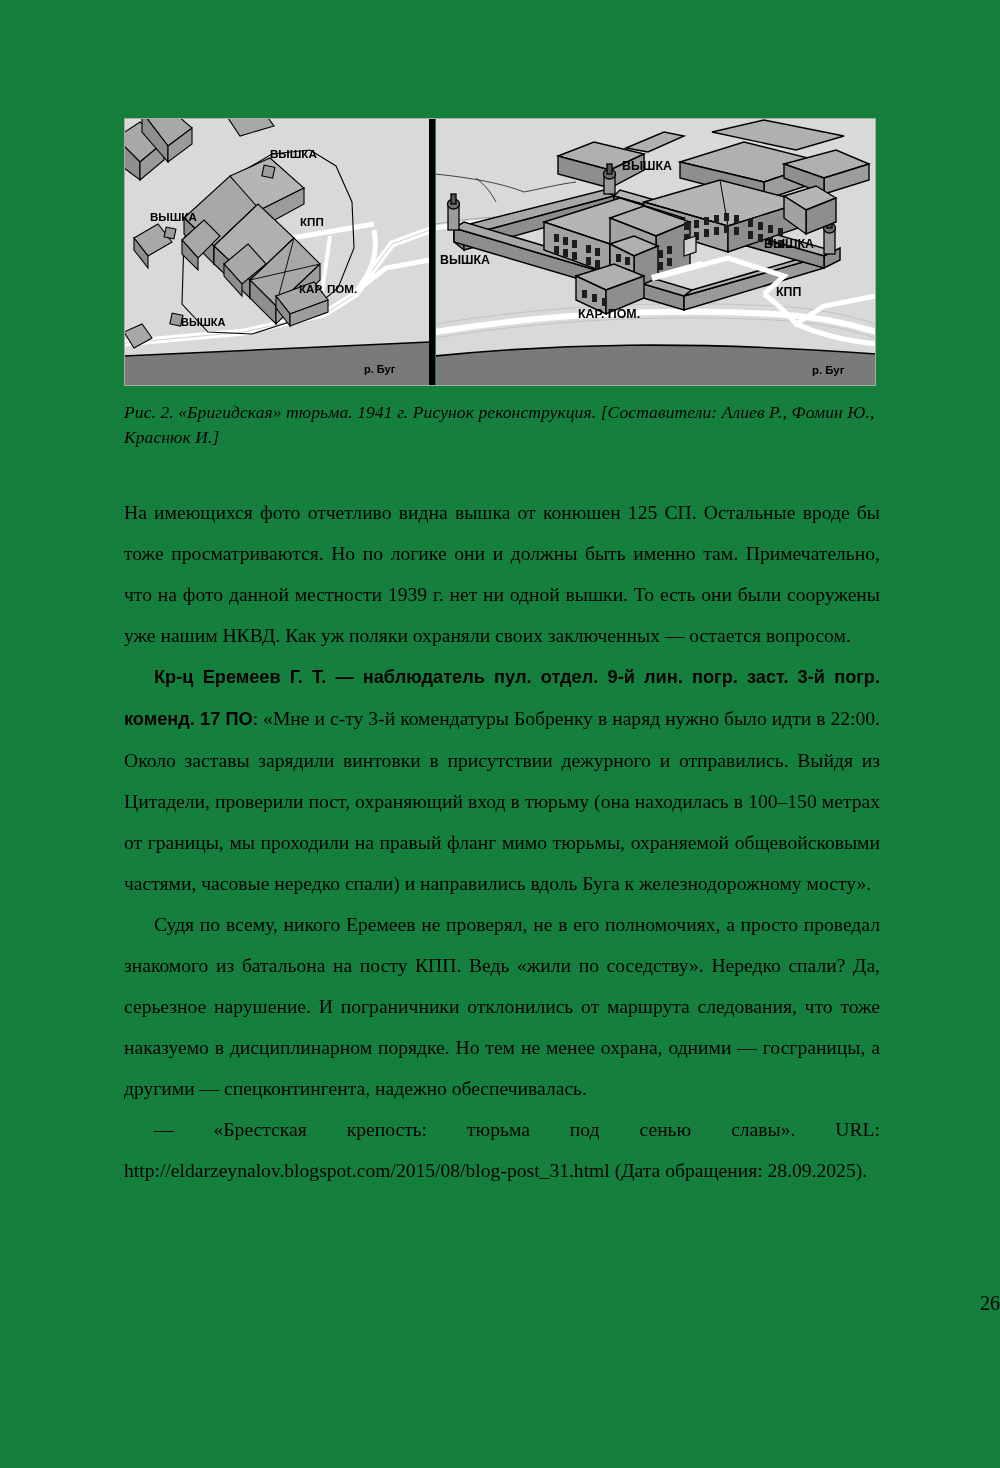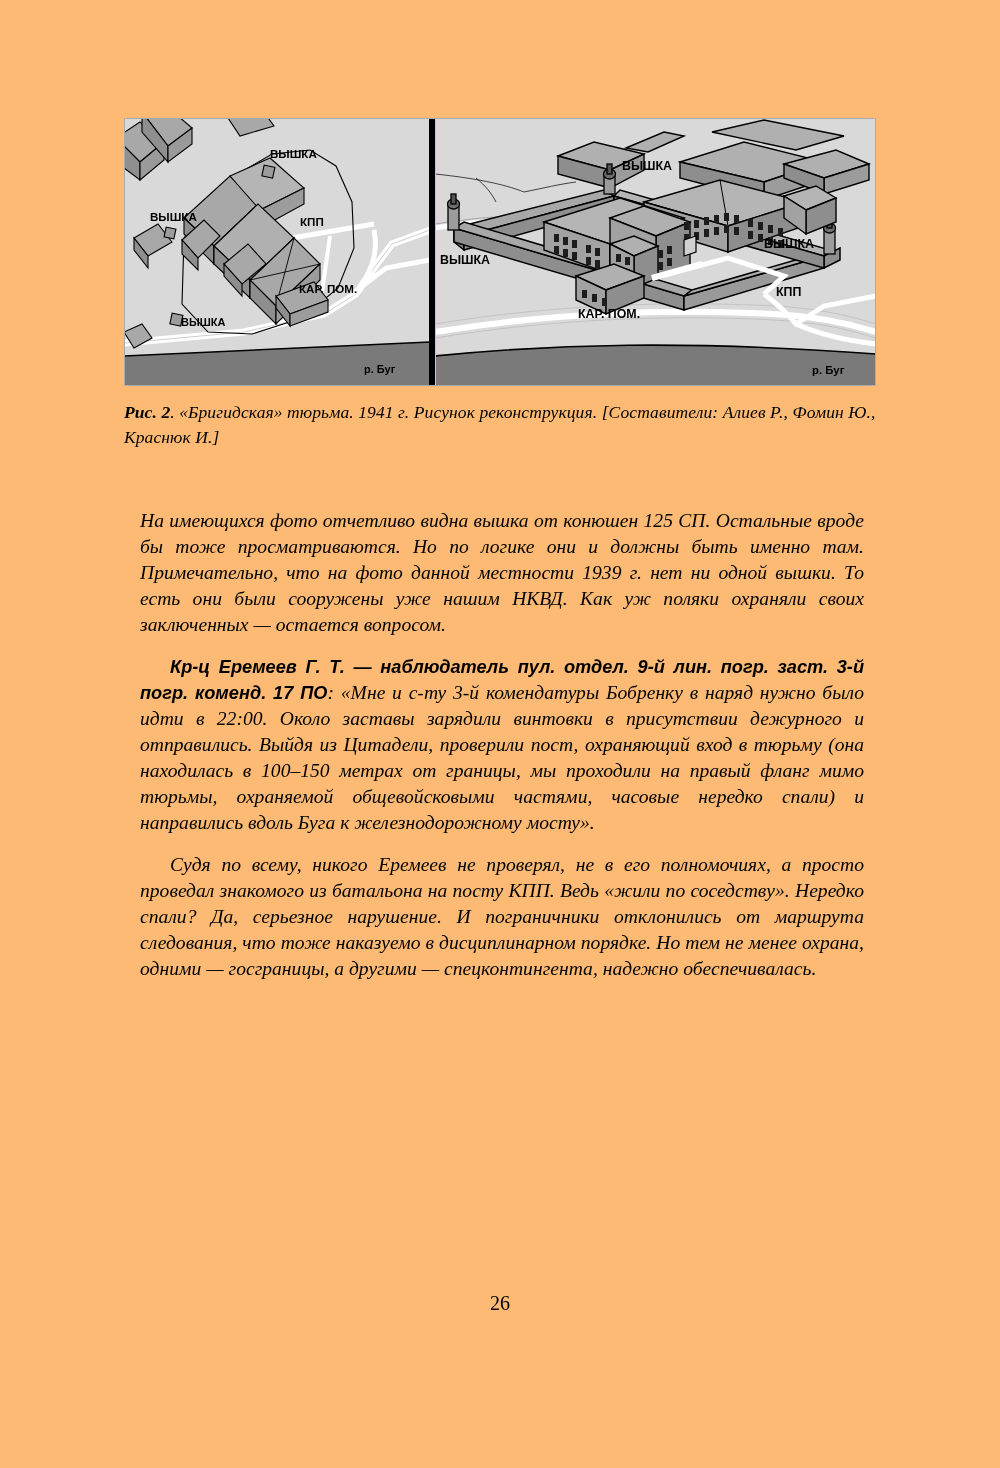--- a/index.html
+++ b/index.html
@@ -11,21 +11,21 @@
     width: 1000px;
     height: 1468px;
     position: relative;
     font-family: "Liberation Serif", serif;
     color: #000;
     overflow: hidden;
   }
   .page {
     position: absolute;
     inset: 0;
-    background: #fdba74;
+    background: #15803d;
   }
 
   
   .figure-wrap {
     position: absolute;
     left: 124px;
     top: 118px;
     width: 752px;
     height: 268px;
   }
@@ -37,53 +37,52 @@
     left: 124px;
     top: 400px;
     width: 756px;
     font-family: "Liberation Serif", serif;
     font-style: italic;
     font-size: 17.5px;
     line-height: 25px;
     text-align: left;
     letter-spacing: 0.1px;
   }
-  .caption b { font-weight: bold; font-style: italic; }
+  .caption b { font-weight: normal; font-style: italic; }
 
   
   .body-text {
     position: absolute;
     left: 124px;
     top: 492px;
     width: 756px;
   }
   .para {
     font-family: "Liberation Serif", serif;
     font-size: 19.6px;
-    line-height: 26px;
+    line-height: 41px;
     text-align: justify;
     text-justify: inter-word;
-    margin: 16px;
+    margin: 0;
     hyphens: manual;
-    font-style: italic;
   }
   .para.indent { text-indent: 30px; }
   .para .lead {
     font-family: "Liberation Sans", sans-serif;
     font-weight: bold;
     font-size: 18.2px;
   }
 
   
   .page-number {
     position: absolute;
     left: 0;
     right: 0;
     top: 1292px;
-    text-align: center;
+    text-align: right;
     font-family: "Liberation Serif", serif;
     font-size: 20px;
   }
 
   
   .maplabel {
     font-family: "Liberation Sans", sans-serif;
     font-weight: bold;
     fill: #000;
   }
@@ -348,17 +347,18 @@
   <div class="body-text">
 
     <p class="para">На имеющихся фото отчетливо видна вышка от конюшен 125 СП. Остальные вроде бы тоже просматриваются. Но по логике они и должны быть именно там. Примечательно, что на фото данной местности 1939 г. нет ни одной вышки. То есть они были сооружены уже нашим НКВД. Как уж поляки охраняли своих заключенных — остается вопросом.</p>
 
     <p class="para indent"><span class="lead">Кр-ц Еремеев Г. Т. — наблюдатель пул. отдел. 9-й лин. погр. заст. 3-й погр. коменд. 17 ПО</span><span>: «Мне и с-ту 3-й комендатуры Бобренку в наряд нужно было идти в 22:00. Около заставы зарядили винтовки в присутствии дежурного и отправились. Выйдя из Цитадели, проверили пост, охраняющий вход в тюрьму (она находилась в 100–150 метрах от границы, мы проходили на правый фланг мимо тюрьмы, охраняемой общевойсковыми частями, часовые нередко спали) и направились вдоль Буга к железнодорожному мосту».</span></p>
 
     <p class="para indent">Судя по всему, никого Еремеев не проверял, не в его полномочиях, а просто проведал знакомого из батальона на посту КПП. Ведь «жили по соседству». Нередко спали? Да, серьезное нарушение. И пограничники отклонились от маршрута следования, что тоже наказуемо в дисциплинарном порядке. Но тем не менее охрана, одними — госграницы, а другими — спецконтингента, надежно обеспечивалась.</p>
 
 
 
+    <p class="para indent">— «Брестская крепость: тюрьма под сенью славы». URL: http://eldarzeynalov.blogspot.com/2015/08/blog-post_31.html (Дата обращения: 28.09.2025).</p>
   </div>
 
   <div class="page-number">26</div>
 
 </div>
 
 </body></html>

